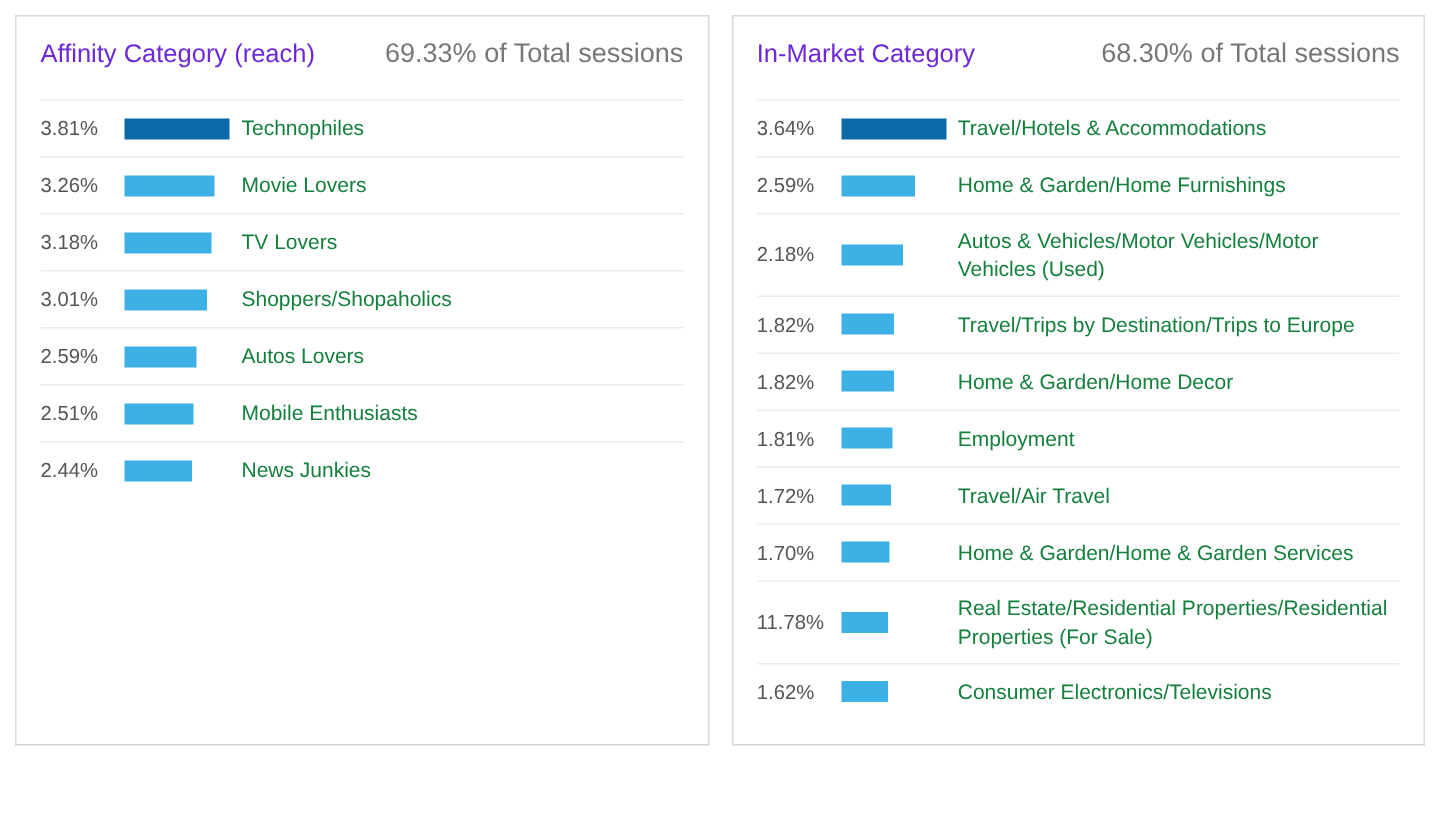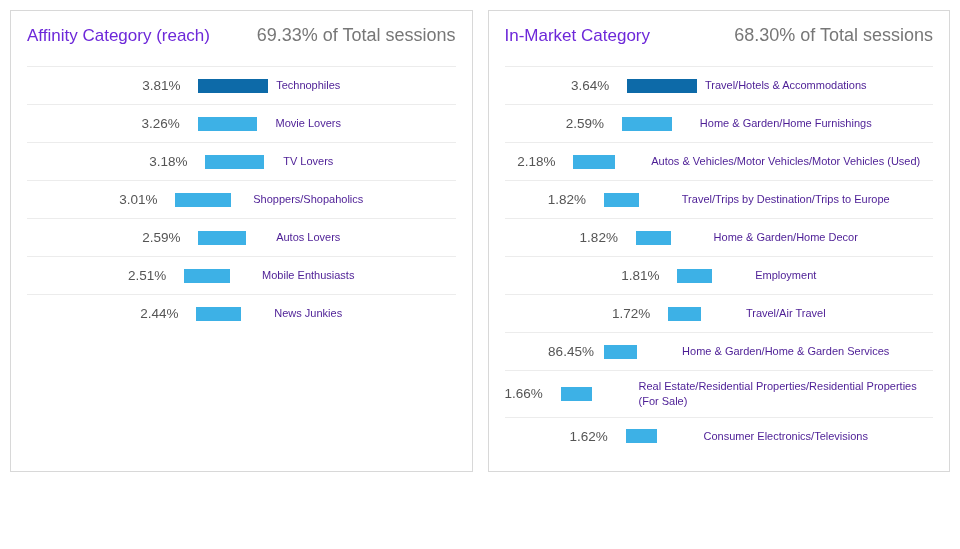--- a/index.html
+++ b/index.html
@@ -32,41 +32,40 @@
     .panel-subtitle {
       color: #777;
       font-size: 18px;
     }
     .row {
       display: flex;
       align-items: center;
       border-top: 1px solid #ececec;
       padding: 8px 0;
       min-height: 38px;
-      justify-content: center;
     }
     .pct {
       width: 56px;
       color: #555;
       font-size: 13.5px;
       flex-shrink: 0;
     }
     .bar-cell {
       width: 78px;
       flex-shrink: 0;
       padding-right: 8px;
     }
     .bar {
       height: 14px;
       background: #3db1e6;
     }
     .bar.max { background: #0d6aa8; }
     .label {
-      color: #4c1d95;
-      font-size: 11px;
+      color: #15803d;
+      font-size: 14px;
       line-height: 1.35;
     }
   </style>
 </head>
 <body>
 
 <div class="panel">
   <div class="panel-header">
     <div class="panel-title">Affinity Category (reach)</div>
     <div class="panel-subtitle">69.33% of Total sessions</div>
@@ -173,28 +172,28 @@
         <div class="label">Employment</div>
       </div>
       <div class="row">
         <div class="pct">1.72%</div>
         <div class="bar-cell">
           <div class="bar" style="width: 33.0769px;"></div>
         </div>
         <div class="label">Travel/Air Travel</div>
       </div>
       <div class="row">
-        <div class="pct">86.45%</div>
+        <div class="pct">1.70%</div>
         <div class="bar-cell">
           <div class="bar" style="width: 32.6923px;"></div>
         </div>
         <div class="label">Home &amp; Garden/Home &amp; Garden Services</div>
       </div>
       <div class="row">
-        <div class="pct">1.66%</div>
+        <div class="pct">11.78%</div>
         <div class="bar-cell">
           <div class="bar" style="width: 31.9231px;"></div>
         </div>
         <div class="label">Real Estate/Residential Properties/Residential Properties (For Sale)</div>
       </div>
       <div class="row">
         <div class="pct">1.62%</div>
         <div class="bar-cell">
           <div class="bar" style="width: 31.1538px;"></div>
         </div>

